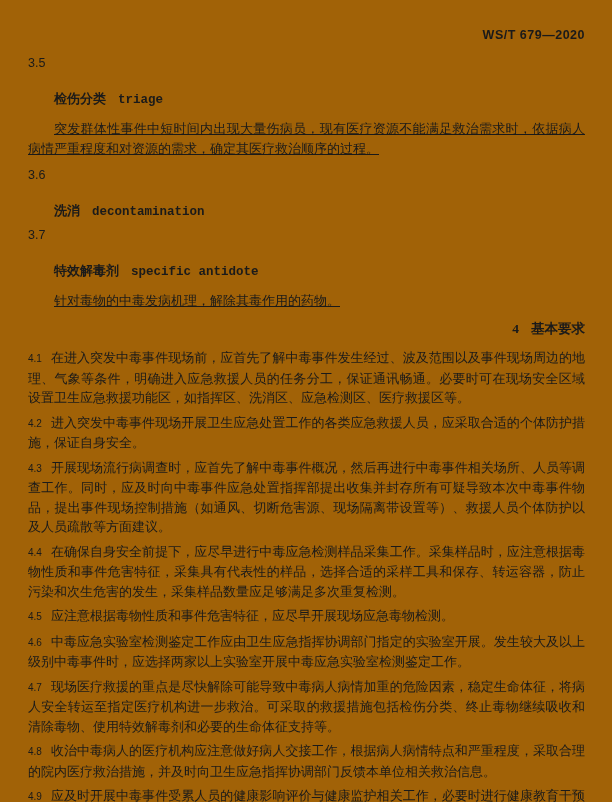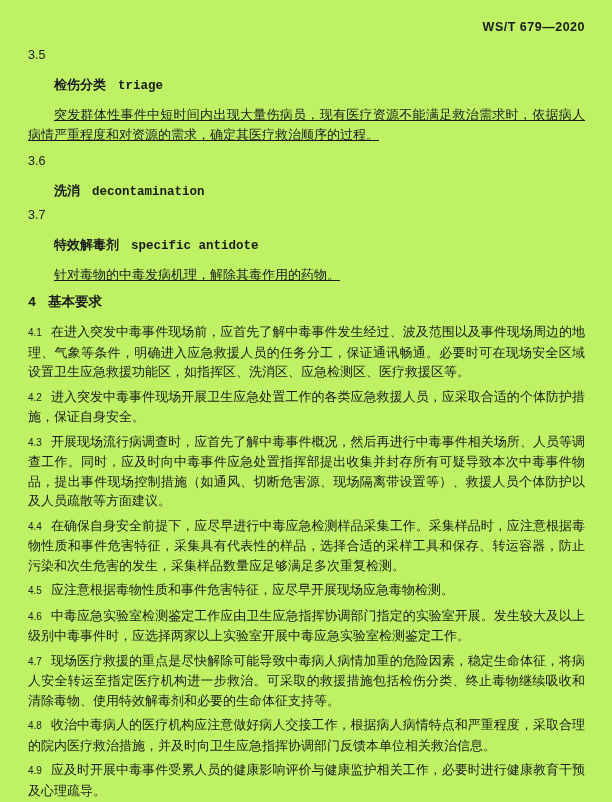--- a/index.html
+++ b/index.html
@@ -10,42 +10,42 @@
   }
   body {
     width: 612px;
     height: 802px;
     color: #1a1a1a;
   }
   .page {
     box-sizing: border-box;
     width: 612px;
     height: 802px;
-    padding: 20px 27px 0 28px;
-    background: #bef264;
+    padding: 28px 27px 0 28px;
+    background: #a16207;
   }
   .header-row {
     text-align: right;
     font-family: "Liberation Sans", sans-serif;
     font-weight: 700;
     font-size: 12.5px;
     letter-spacing: 0.5px;
     line-height: 14px;
   }
   .term-block { margin: 0; }
   .clause-num {
     margin-top: 10px;
     font-family: "Liberation Sans", sans-serif;
     font-weight: 400;
     font-size: 12.5px;
     line-height: 13px;
   }
   .term-block-first .clause-num { margin-top: 15px; }
   .term-line {
-    margin-top: 16px;
+    margin-top: 22px;
     padding-left: 26px;
     font-family: "Liberation Sans", sans-serif;
     font-weight: 700;
     font-size: 13px;
     line-height: 14px;
   }
   .term-en {
     font-family: "Liberation Mono", monospace;
     font-weight: 700;
     font-size: 12.5px;
@@ -55,24 +55,25 @@
     margin: 12px 0 0 0;
     text-indent: 2em;
     font-family: "Liberation Serif", serif;
     font-size: 13px;
     line-height: 20px;
     text-align: justify;
     text-decoration: underline;
   }
   .sec-heading {
     margin: 10px 0 0 0;
-    font-family: Liberation Mono, monospace;
+    font-family: Liberation Serif, serif;
     font-weight: 700;
     font-size: 13.5px;
     line-height: 15px;
+    text-align: right;
   }
   .sec-heading .sec-num { margin-right: 12px; }
   .clause {
     margin: 5px 0 0 0;
     font-family: "Liberation Serif", serif;
     font-size: 13px;
     line-height: 19.5px;
     text-align: justify;
   }
   .clause-first { margin-top: 12px; }

